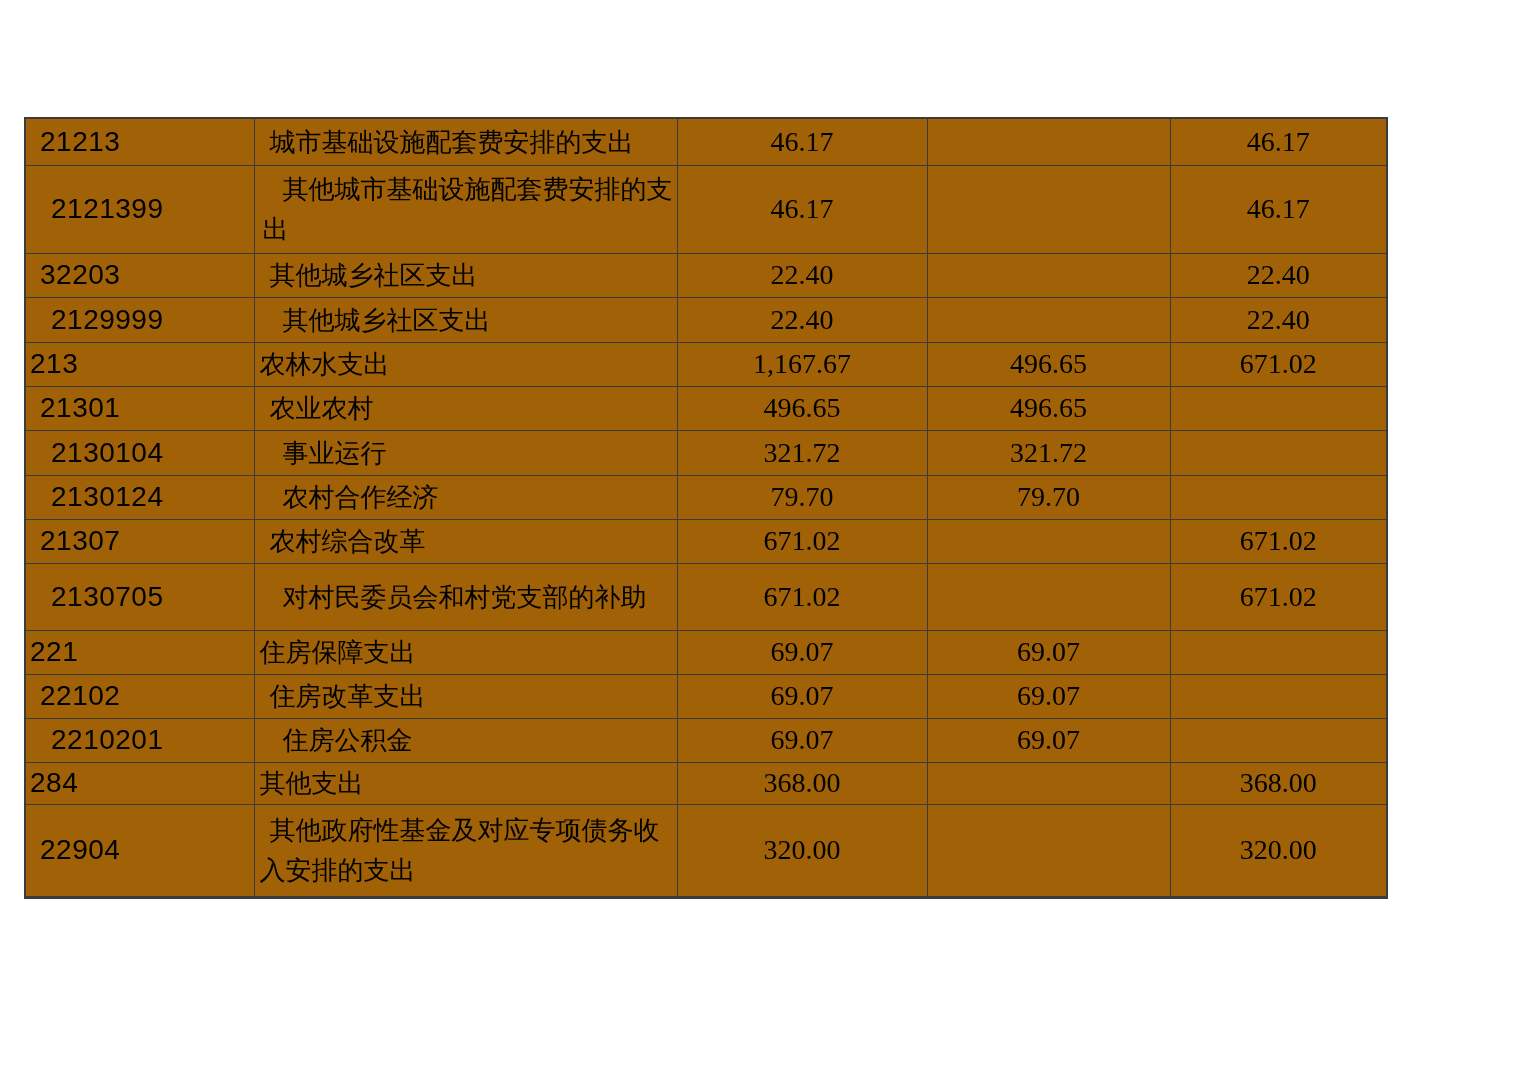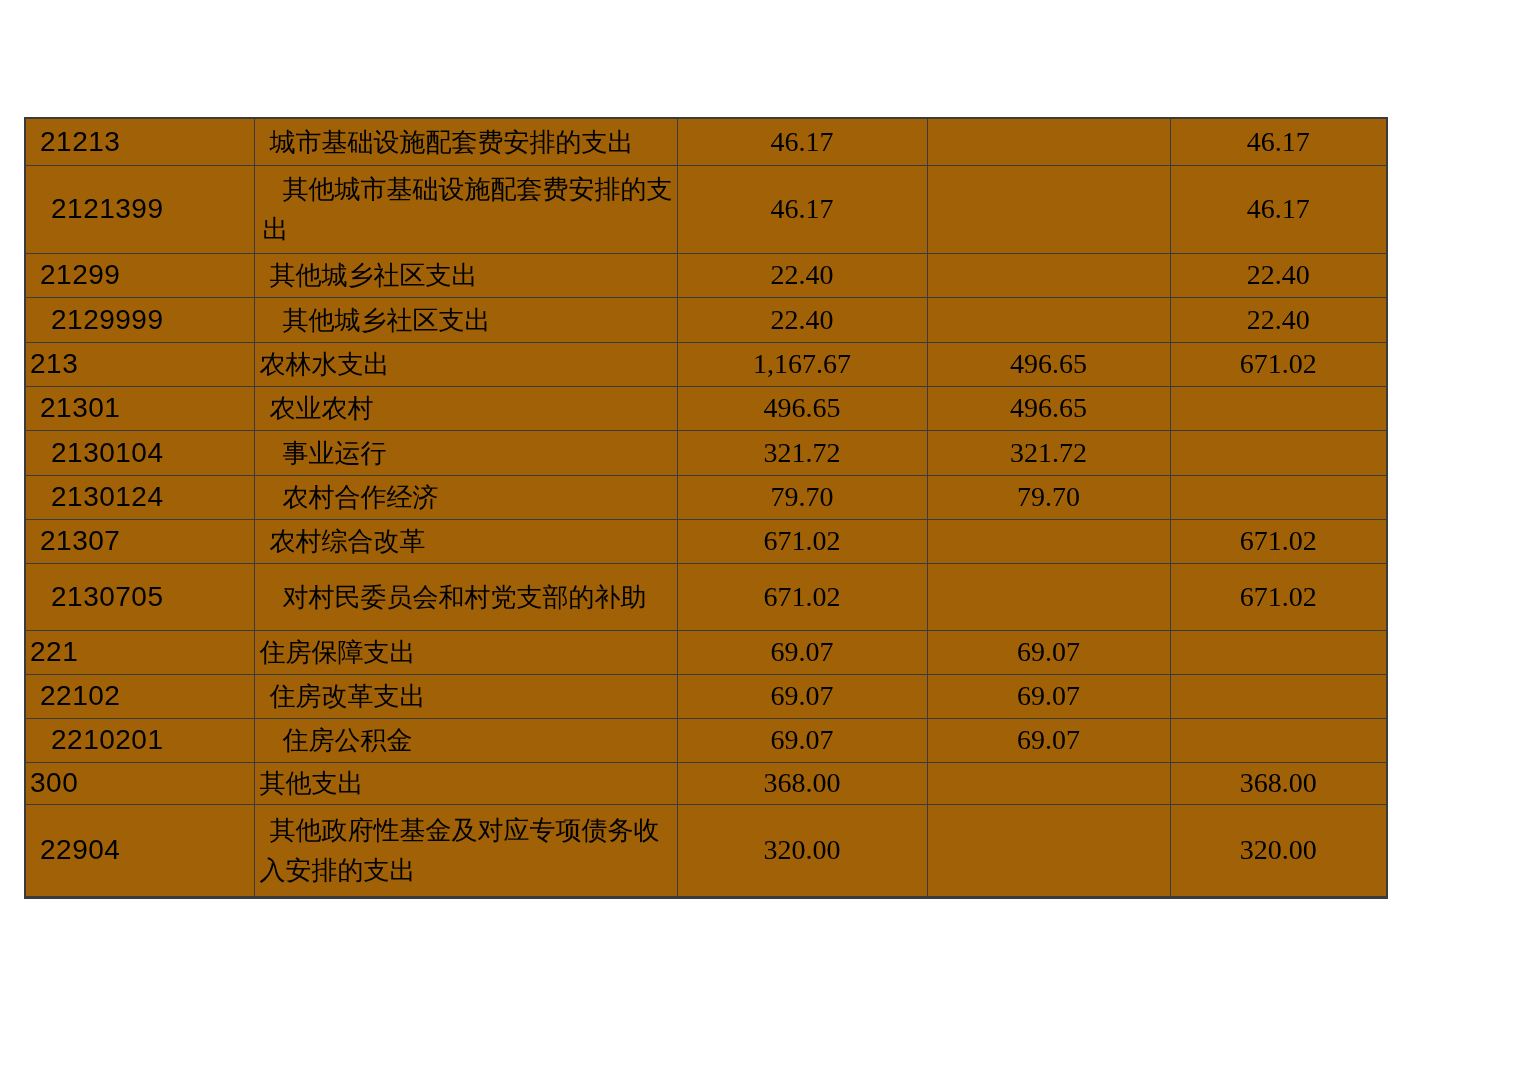--- a/index.html
+++ b/index.html
@@ -78,21 +78,21 @@
 
   <tr style="height: 88px;">
     <td class="code lv3">2121399</td>
     <td class="name lv3">其他城市基础设施配套费安排的支出</td>
     <td class="amt">46.17</td>
     <td class="amt"></td>
     <td class="amt">46.17</td>
   </tr>
 
   <tr style="height: 44px;">
-    <td class="code lv2">21299</td>
+    <td class="code lv2">32203</td>
     <td class="name lv2">其他城乡社区支出</td>
     <td class="amt">22.40</td>
     <td class="amt"></td>
     <td class="amt">22.40</td>
   </tr>
 
   <tr style="height: 45px;">
     <td class="code lv3">2129999</td>
     <td class="name lv3">其他城乡社区支出</td>
     <td class="amt">22.40</td>
@@ -167,21 +167,21 @@
 
   <tr style="height: 44px;">
     <td class="code lv3">2210201</td>
     <td class="name lv3">住房公积金</td>
     <td class="amt">69.07</td>
     <td class="amt">69.07</td>
     <td class="amt"></td>
   </tr>
 
   <tr style="height: 42px;">
-    <td class="code lv1">300</td>
+    <td class="code lv1">284</td>
     <td class="name lv1">其他支出</td>
     <td class="amt">368.00</td>
     <td class="amt"></td>
     <td class="amt">368.00</td>
   </tr>
 
   <tr style="height: 93px;">
     <td class="code lv2">22904</td>
     <td class="name lv2">其他政府性基金及对应专项债务收入安排的支出</td>
     <td class="amt">320.00</td>

